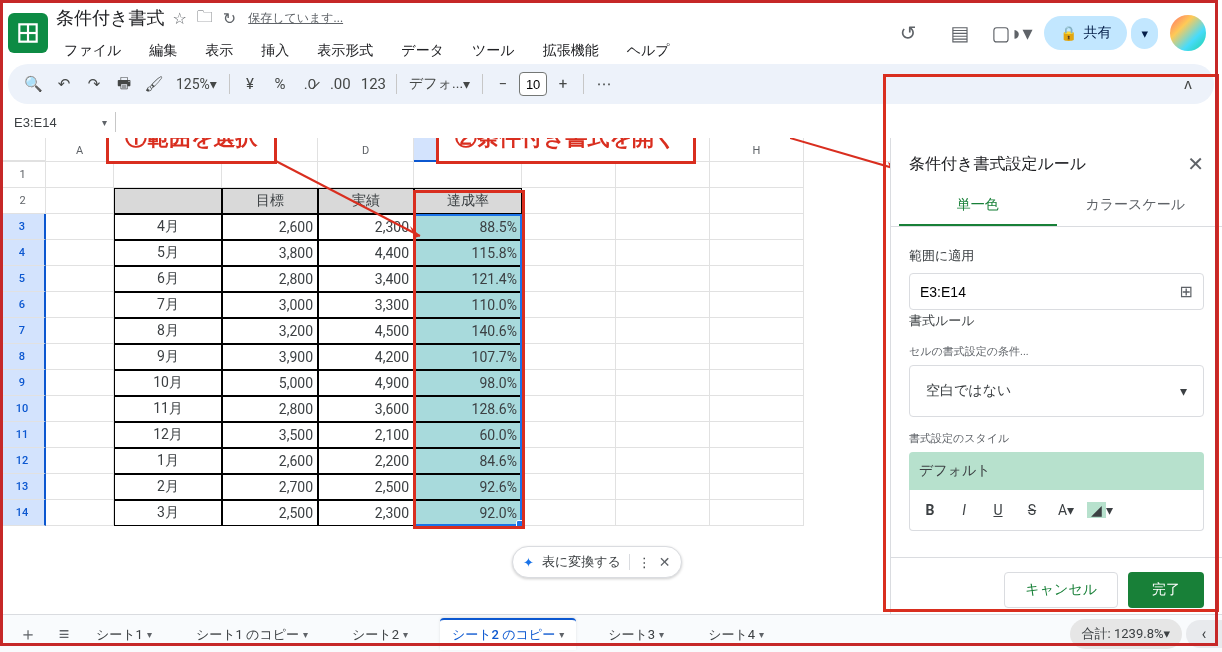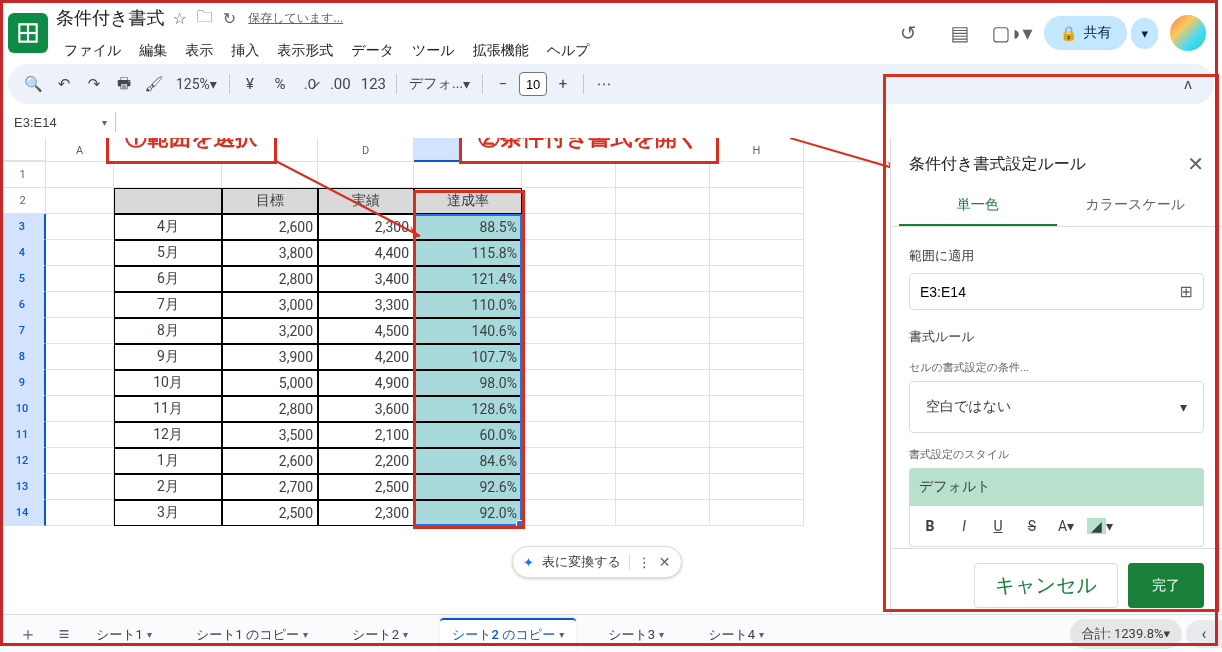--- a/index.html
+++ b/index.html
@@ -7,21 +7,21 @@
 
 
 .titlebar { display: flex; align-items: center; padding: 6px 16px 0 8px; height: 60px; }
 .logo { width: 40px; height: 40px; background: #0d8b44; border-radius: 6px; display: flex; align-items: center; justify-content: center; margin-right: 8px; }
 .logo svg { width: 26px; height: 26px; }
 .title-area { flex: 1; display: flex; flex-direction: column; }
 .title-row { display: flex; align-items: center; gap: 6px; }
 .doc-title { font-size: 18px; color: #202124; }
 .title-icon { color: #5f6368; font-size: 16px; cursor: pointer; padding: 2px; }
 .save-status { font-size: 12px; color: #5f6368; margin-left: 4px; text-decoration: underline; }
-.menubar { display: flex; gap: 2px; margin-top: 4px; }
+.menubar { display: flex; gap: 12px; margin-top: 4px; }
 .menu-item { padding: 4px 8px; font-size: 14px; color: #202124; cursor: pointer; border-radius: 4px; }
 .title-actions { display: flex; align-items: center; gap: 12px; }
 .act-btn { width: 40px; height: 40px; border-radius: 50%; display: flex; align-items: center; justify-content: center; cursor: pointer; color: #5f6368; font-size: 20px; }
 .share-btn { display: flex; align-items: center; gap: 6px; background: #c2e7ff; padding: 8px 16px; border-radius: 20px; cursor: pointer; font-size: 14px; color: #041e49; font-weight: 500; }
 .share-caret { background: #c2e7ff; padding: 8px 10px; border-radius: 20px; cursor: pointer; color: #041e49; margin-left: -8px; }
 .avatar { width: 36px; height: 36px; border-radius: 50%; background: linear-gradient(135deg, #ff6b6b, #feca57, #48dbfb, #1dd1a1); cursor: pointer; }
 
 
 .toolbar { display: flex; align-items: center; padding: 4px 12px; gap: 2px; background: #edf2fa; border-radius: 24px; margin: 4px 8px; height: 40px; }
 .tb-btn { min-width: 28px; height: 28px; display: flex; align-items: center; justify-content: center; cursor: pointer; color: #444746; border-radius: 4px; font-size: 15px; padding: 0 4px; }
@@ -70,32 +70,32 @@
 .red-label { position: absolute; border: 3px solid #d92e1f; background: #fff; color: #d92e1f; font-size: 22px; font-weight: 700; padding: 8px 16px; z-index: 21; pointer-events: none; display: flex; align-items: center; }
 
 
 .sb-header { display: flex; align-items: center; justify-content: space-between; padding: 14px 18px 10px; }
 .sb-title { font-size: 16px; color: #202124; }
 .sb-close { font-size: 20px; color: #5f6368; cursor: pointer; }
 .sb-tabs { display: flex; border-bottom: 1px solid #dadce0; padding: 0 8px; }
 .sb-tab { flex: 1; text-align: center; padding: 10px 0; font-size: 14px; color: #5f6368; cursor: pointer; border-bottom: 2px solid transparent; }
 .sb-tab.active { color: #188038; border-bottom-color: #188038; font-weight: 500; }
 .sb-body { flex: 1; overflow-y: auto; padding: 16px 18px; }
-.sb-label { font-size: 13px; color: #3c4043; margin-bottom: 8px; margin-top: 18px; }
+.sb-label { font-size: 13px; color: #3c4043; margin-bottom: 8px; margin-top: 2px; }
 .sb-label:first-child { margin-top: 4px; }
 .sb-sublabel { font-size: 11px; color: #5f6368; margin-bottom: 6px; margin-top: 14px; }
 .range-input { display: flex; align-items: center; border: 1px solid #dadce0; border-radius: 4px; padding: 8px 10px; }
 .range-input input { flex: 1; border: none; font-size: 14px; outline: none; }
 .range-grid-icon { color: #5f6368; cursor: pointer; font-size: 16px; }
 .condition-select { width: 100%; border: 1px solid #dadce0; border-radius: 4px; padding: 16px; font-size: 14px; display: flex; align-items: center; justify-content: space-between; cursor: pointer; }
 .style-preview { background: #b7e1cd; padding: 10px; font-size: 14px; border-radius: 4px 4px 0 0; }
 .style-toolbar { display: flex; gap: 2px; border: 1px solid #dadce0; border-top: none; border-radius: 0 0 4px 4px; padding: 4px; }
 .st-btn { width: 32px; height: 32px; display: flex; align-items: center; justify-content: center; cursor: pointer; border-radius: 4px; font-size: 14px; }
 .sb-actions { display: flex; justify-content: flex-end; gap: 10px; padding: 14px 18px; border-top: 1px solid #dadce0; }
-.btn-cancel { padding: 8px 20px; border: 1px solid #dadce0; border-radius: 4px; background: #fff; font-size: 20px; color: #188038; cursor: pointer; }
+.btn-cancel { padding: 8px 20px; border: 1px solid #dadce0; border-radius: 4px; background: #fff; font-size: 14px; color: #188038; cursor: pointer; }
 .btn-done { padding: 8px 24px; border: none; border-radius: 4px; background: #188038; color: #fff; font-size: 14px; cursor: pointer; }
 
 
 .tabs-bar { position: absolute; bottom: 0; left: 0; right: 0; height: 38px; display: flex; align-items: center; background: #f9fbfd; border-top: 1px solid #dadce0; padding: 0 12px; gap: 4px; }
 .tab-btn { width: 32px; height: 32px; display: flex; align-items: center; justify-content: center; cursor: pointer; color: #5f6368; border-radius: 4px; font-size: 18px; }
 .sheet-tab { padding: 6px 12px; font-size: 13px; color: #3c4043; cursor: pointer; border-radius: 4px 4px 0 0; display: flex; align-items: center; gap: 4px; border-top: 2px solid transparent; }
 .sheet-tab.active { background: #fff; color: #0b57d0; font-weight: 500; border-top: 2px solid #0b57d0; box-shadow: 0 -1px 3px rgba(0,0,0,0.1); }
 .sheet-caret { font-size: 10px; color: #5f6368; }
 .tabs-spacer { flex: 1; }
 .stats-pill { background: #e6e6e6; padding: 6px 12px; border-radius: 16px; font-size: 13px; cursor: pointer; display: flex; align-items: center; }
@@ -356,21 +356,21 @@
         </div>
         <div class="selection-box" style="left: 414px; top: 76px; width: 108px; height: 312px;">
           <div class="selection-handle"></div>
         </div>
       </div>
 
     <div class="red-label" style="left:106px;top:-26px">
         <span>①範囲を選択</span>
       </div>
 
-    <div class="red-label" style="left:459px;top:-26px">
+    <div class="red-label" style="left:436px;top:-26px">
         <span>②条件付き書式を開く</span>
       </div>
 
     <div class="red-box" style="left:413px;top:52px;width:112px;height:339px"></div>
 
     <svg style="position:absolute;left:260px;top:18px;width:180px;height:90px;z-index:19;pointer-events:none">
         <line x1="10" y1="2" x2="160" y2="80" stroke="#d92e1f" stroke-width="2"></line>
         <polygon points="160,80 150,70 155,82" fill="#d92e1f"></polygon>
       </svg>
 

